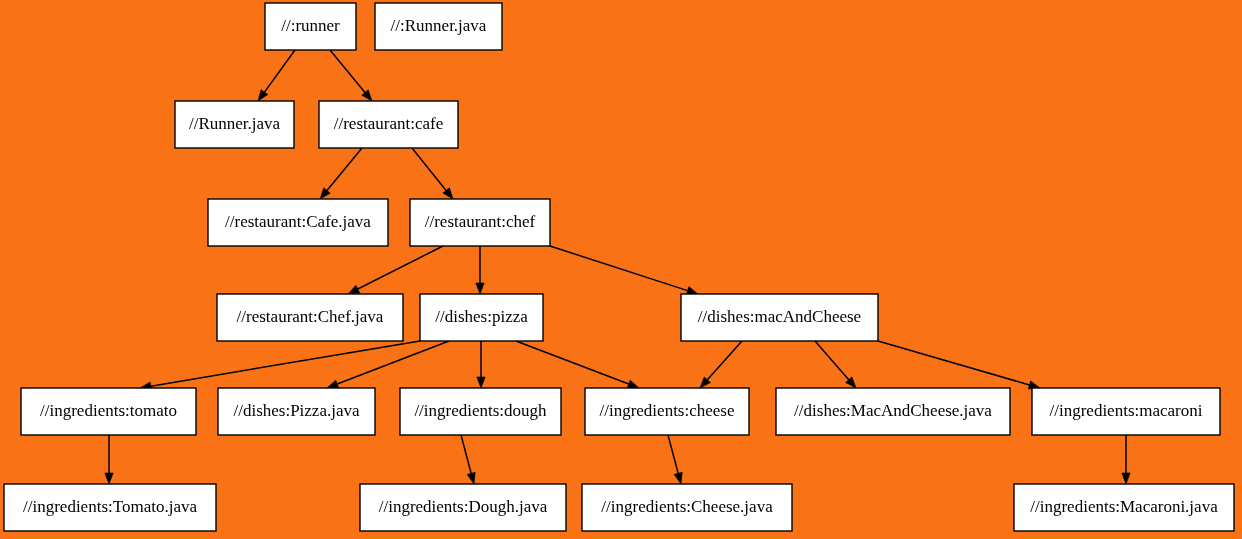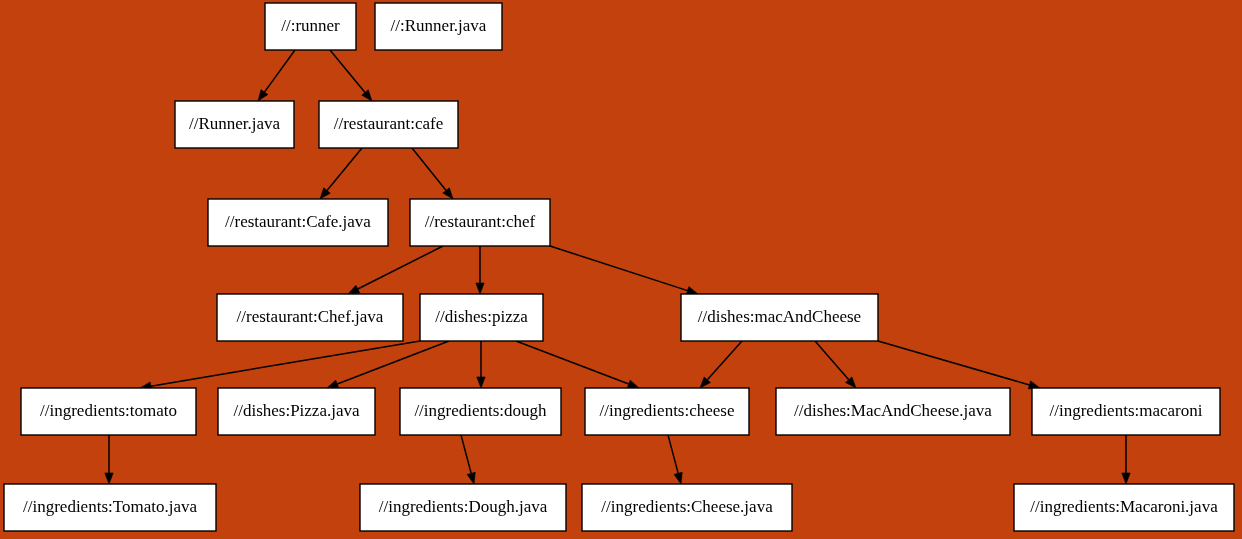--- a/index.html
+++ b/index.html
@@ -4,21 +4,21 @@
 <style>
   html, body {
     margin: 0;
     padding: 0;
     background: #ffffff;
   }
   #graph-canvas {
     position: relative;
     width: 1242px;
     height: 539px;
-    background: #c2410c;
+    background: #f97316;
     font-family: "Liberation Serif", "DejaVu Serif", serif;
     overflow: hidden;
   }
   svg.graph-svg {
     position: absolute;
     top: 0;
     left: 0;
     width: 1242px;
     height: 539px;
     display: block;

